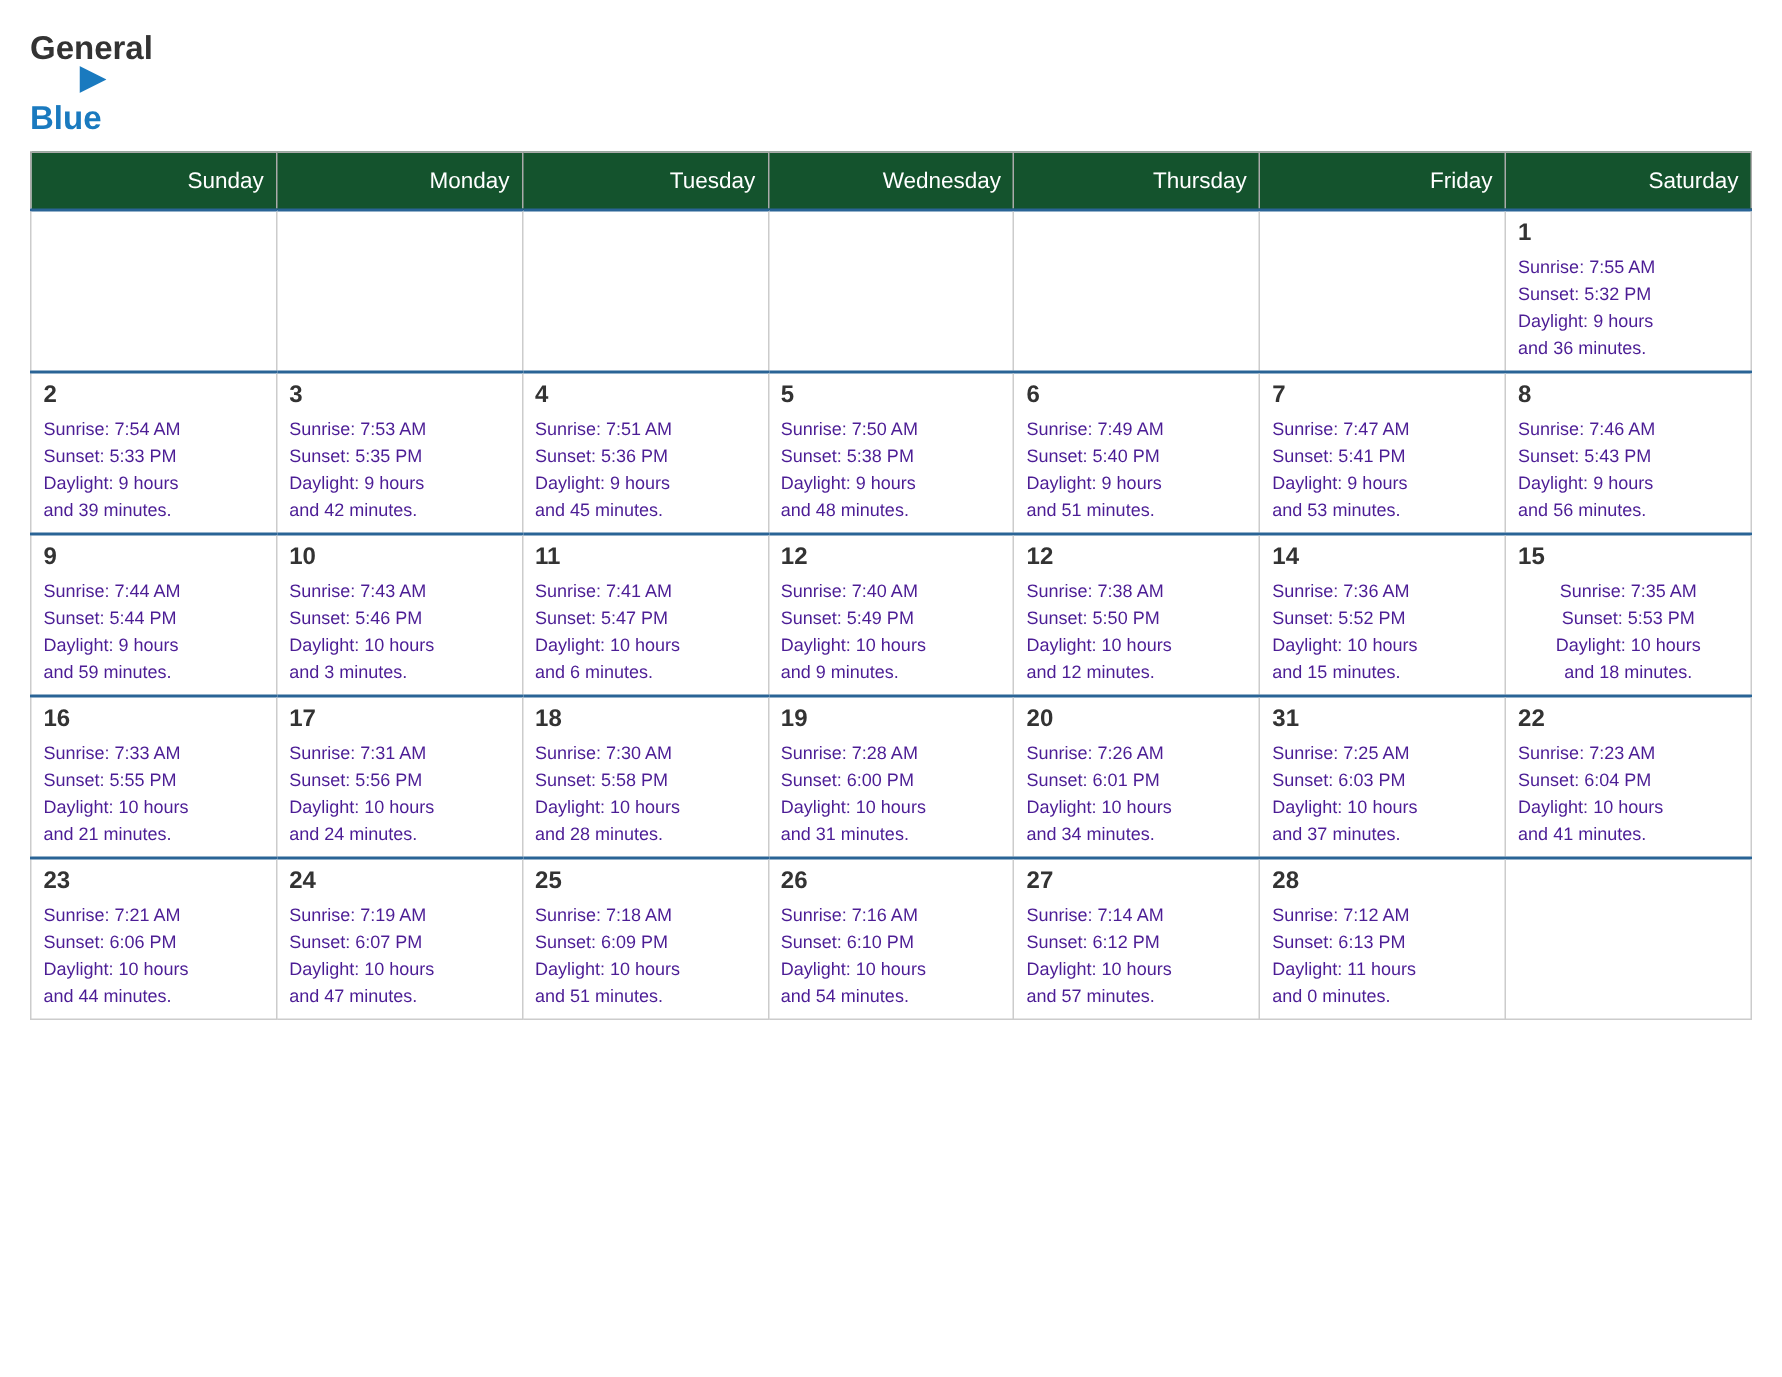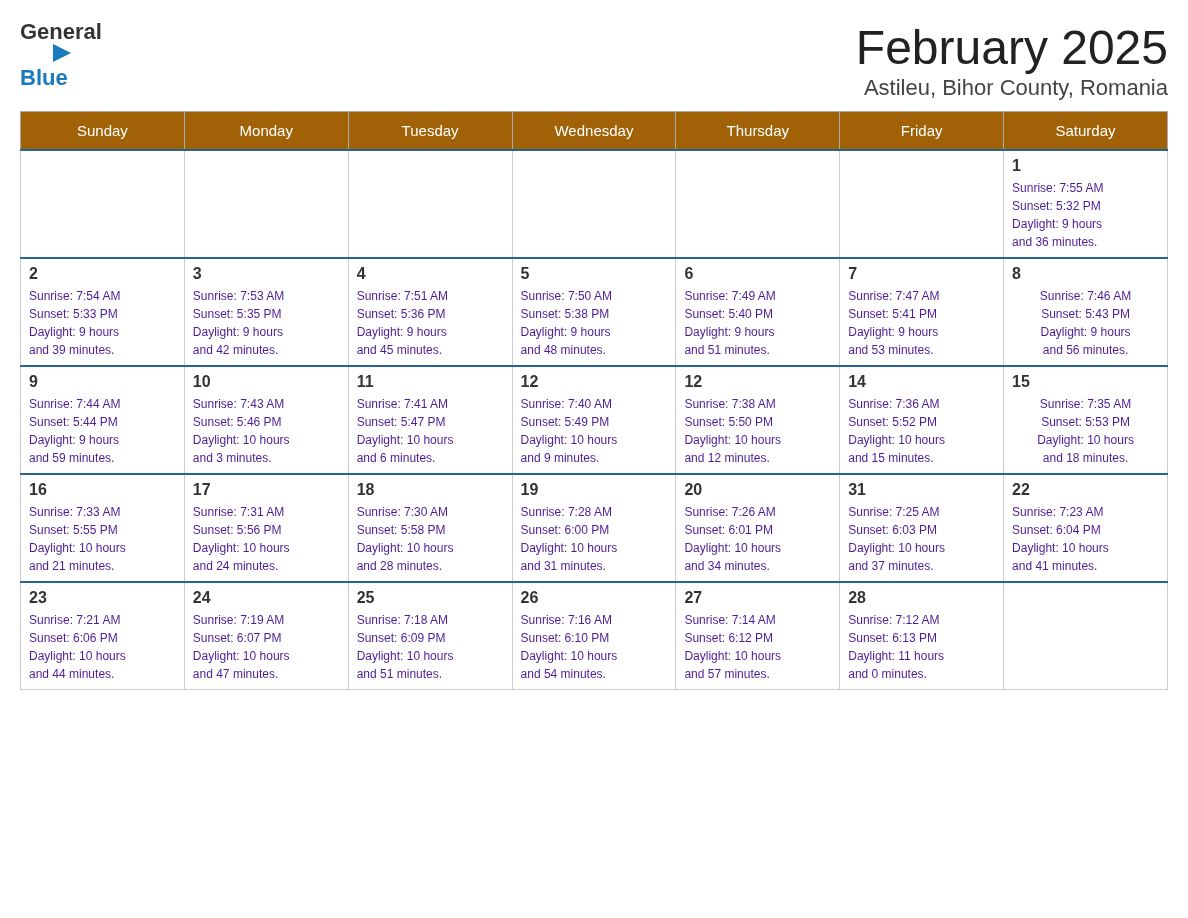--- a/index.html
+++ b/index.html
@@ -43,26 +43,26 @@
       font-size: 22px;
       font-weight: normal;
       color: #444;
     }
     .calendar {
       width: 100%;
       border-collapse: collapse;
       border: 1px solid #aaa;
     }
     .calendar th {
-      background: #a16207;
+      background: #14532d;
       color: #fff;
       padding: 10px 8px;
       font-size: 15px;
       font-weight: normal;
-      text-align: center;
+      text-align: right;
       border: 1px solid #aaa;
     }
     .calendar td {
       vertical-align: top;
       padding: 6px 8px;
       border: 1px solid #ccc;
       width: 14.28%;
       min-height: 110px;
       font-size: 12px;
       color: #333;
@@ -98,24 +98,20 @@
           <svg width="18" height="18" viewBox="0 0 18 18">
             <polygon points="0,0 18,9 0,18" fill="#1a7abf"></polygon>
           </svg>
         </span>
       </div>
       <div>
         <span class="logo-text-blue">Blue</span>
       </div>
     </div>
   </div>
-  <div class="title-block">
-    <h1>February 2025</h1>
-    <h2>Astileu, Bihor County, Romania</h2>
-  </div>
 </div>
 
 <table class="calendar">
   <thead>
     <tr>
     <th>Sunday</th>
         <th>Monday</th>
         <th>Tuesday</th>
         <th>Wednesday</th>
         <th>Thursday</th>
@@ -177,21 +173,21 @@
         </td>
         <td>
           <div class="day-number">7</div>
           <div class="day-info" style="white-space: pre-line;">Sunrise: 7:47 AM
 Sunset: 5:41 PM
 Daylight: 9 hours
 and 53 minutes.</div>
         </td>
         <td>
           <div class="day-number">8</div>
-          <div class="day-info" style="white-space: pre-line; text-align: center;">Sunrise: 7:46 AM
+          <div class="day-info" style="white-space: pre-line;">Sunrise: 7:46 AM
 Sunset: 5:43 PM
 Daylight: 9 hours
 and 56 minutes.</div>
         </td>
       </tr>
       <tr class="week-row">
         <td>
           <div class="day-number">9</div>
           <div class="day-info" style="white-space: pre-line;">Sunrise: 7:44 AM
 Sunset: 5:44 PM

